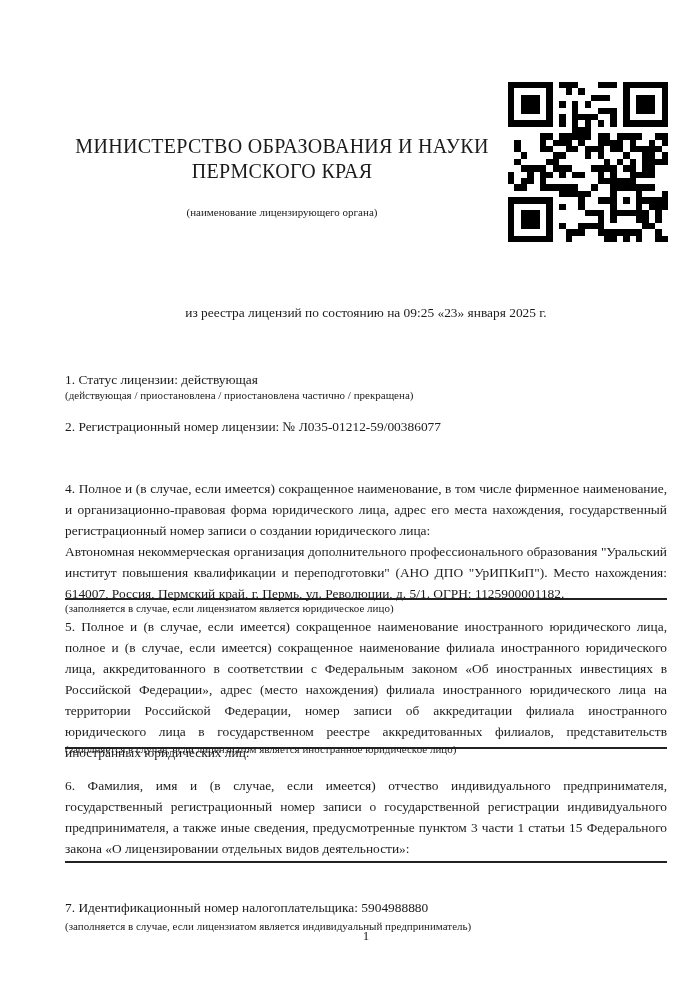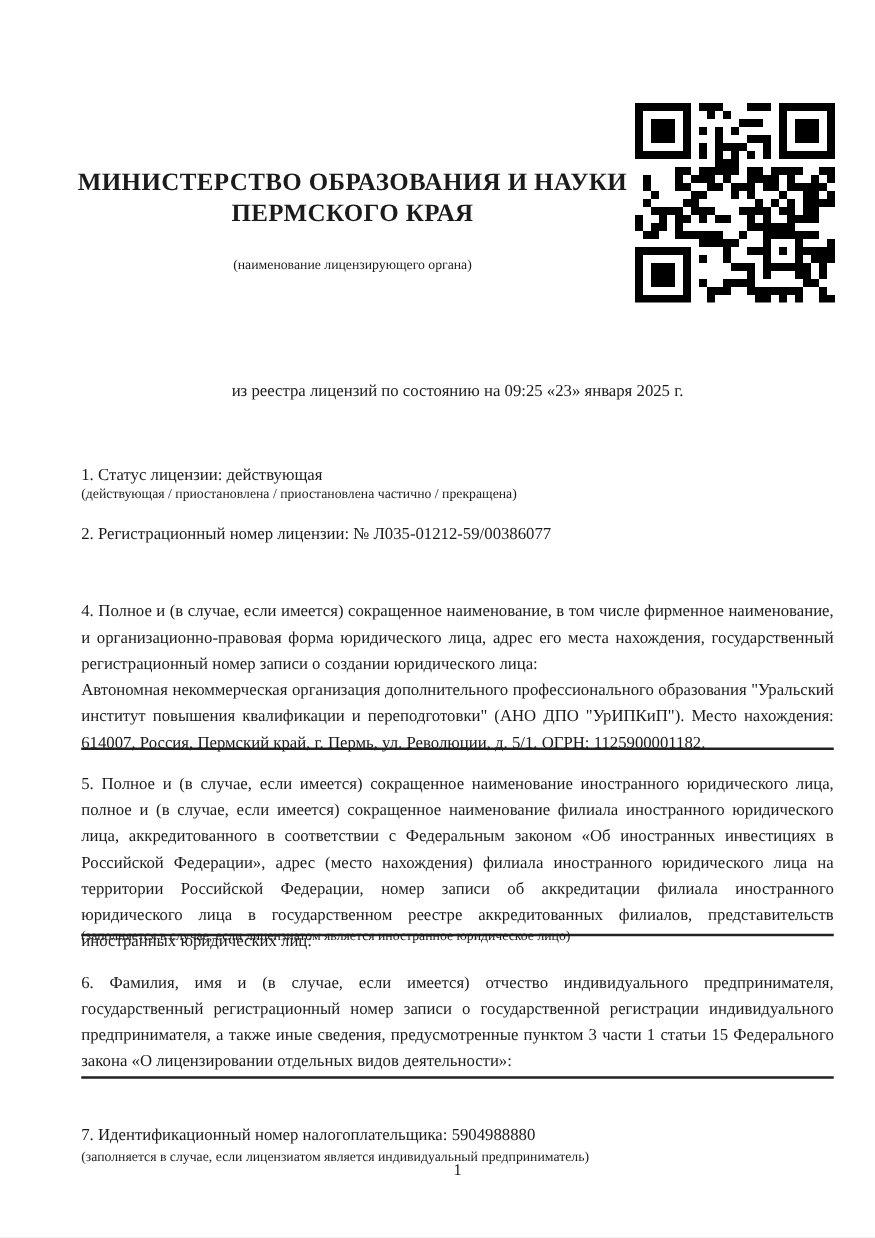--- a/index.html
+++ b/index.html
@@ -15,21 +15,21 @@
   }
   .abs { position: absolute; left: 65px; width: 602px; }
 
   
   .authority {
     position: absolute;
     left: 40px; top: 134px; width: 484px;
     text-align: center;
   }
   .authority-name {
-    font-weight: bold;
+    font-weight: normal;
     font-size: 20px;
     line-height: 25px;
     letter-spacing: 0.3px;
   }
   .authority-caption {
     margin-top: 21px;
     font-size: 11px;
     line-height: 14px;
   }
   .qr {
@@ -399,20 +399,21 @@
   <div class="abs caption" style="top:388px">(действующая / приостановлена / приостановлена частично / прекращена)</div>
 
   <div class="abs body-text" style="top:416px">2. Регистрационный номер лицензии: № Л035-01212-59/00386077</div>
 
 
   <div class="abs body-text" style="top:478px">
     <div class="para">4. Полное и (в случае, если имеется) сокращенное наименование, в том числе фирменное наименование, и организационно-правовая форма юридического лица, адрес его места нахождения, государственный регистрационный номер записи о создании юридического лица:</div>
     <div class="para">Автономная некоммерческая организация дополнительного профессионального образования "Уральский институт повышения квалификации и переподготовки" (АНО ДПО "УрИПКиП"). Место нахождения: 614007, Россия, Пермский край, г. Пермь, ул. Революции, д. 5/1. ОГРН: 1125900001182.</div>
   </div>
   <div class="abs rule" style="top:598px"></div>
+  <div class="abs caption" style="top:601px">(заполняется в случае, если лицензиатом является юридическое лицо)</div>
 
   <div class="abs body-text para" style="top:616px">5. Полное и (в случае, если имеется) сокращенное наименование иностранного юридического лица, полное и (в случае, если имеется) сокращенное наименование филиала иностранного юридического лица, аккредитованного в соответствии с Федеральным законом «Об иностранных инвестициях в Российской Федерации», адрес (место нахождения) филиала иностранного юридического лица на территории Российской Федерации, номер записи об аккредитации филиала иностранного юридического лица в государственном реестре аккредитованных филиалов, представительств иностранных юридических лиц:</div>
   <div class="abs rule" style="top:747px"></div>
   <div class="abs caption" style="top:742px">(заполняется в случае, если лицензиатом является иностранное юридическое лицо)</div>
 
   <div class="abs body-text para" style="top:775px">6. Фамилия, имя и (в случае, если имеется) отчество индивидуального предпринимателя, государственный регистрационный номер записи о государственной регистрации индивидуального предпринимателя, а также иные сведения, предусмотренные пунктом 3 части 1 статьи 15 Федерального закона «О лицензировании отдельных видов деятельности»:</div>
   <div class="abs rule" style="top:861px"></div>
   <div class="abs caption" style="top:919px">(заполняется в случае, если лицензиатом является индивидуальный предприниматель)</div>
 
   <div class="abs body-text" style="top:897px">7. Идентификационный номер налогоплательщика: 5904988880</div>

